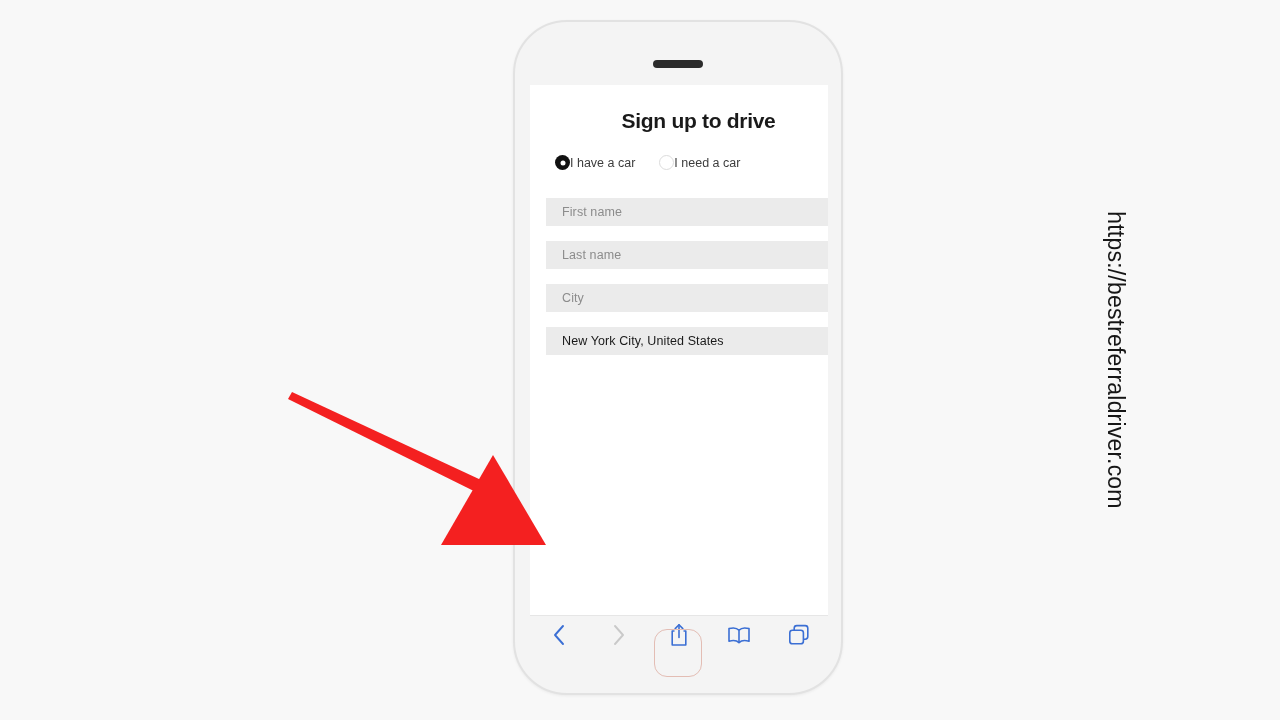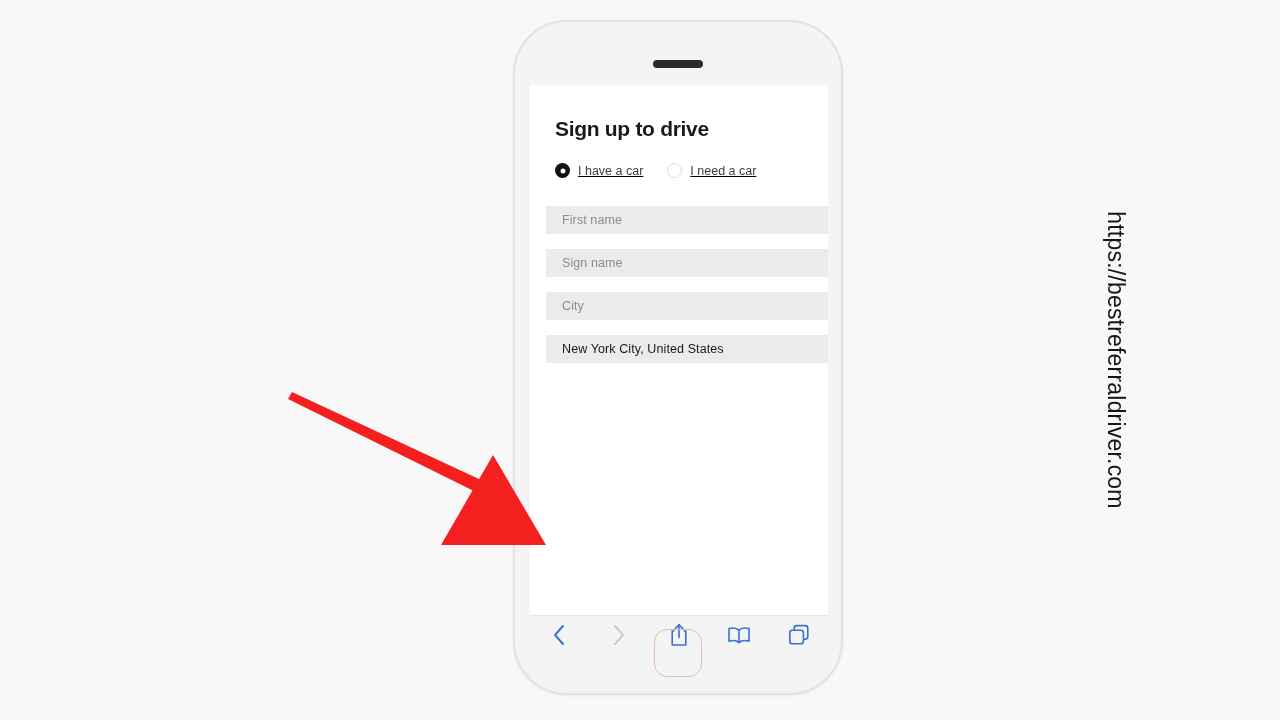--- a/index.html
+++ b/index.html
@@ -70,37 +70,36 @@
     width: 296px;
     background: #ffffff;
     padding: 22px 0 0 0;
   }
 
   #page-title {
     font-size: 21px;
     font-weight: 700;
     color: #1a1a1a;
     letter-spacing: -0.3px;
-    margin: 8px 0 22px 9px;
+    margin: 0 0 22px 9px;
+    text-align: center;
   }
 
   
   #car-option-group {
     display: flex;
     align-items: center;
     margin: 0 0 28px 9px;
     gap: 24px;
   }
 
   .radio-option {
     display: flex;
     align-items: center;
-    gap: 8px;
     cursor: pointer;
-    text-decoration: underline;
   }
 
   .radio-circle {
     width: 15px;
     height: 15px;
     border-radius: 50%;
     flex: 0 0 auto;
     display: block;
     position: relative;
   }
@@ -245,21 +244,21 @@
 
       </div>
 
       <div id="signup-form">
 
         <div class="form-field">
           <span class="field-text">First name</span>
         </div>
 
         <div class="form-field">
-          <span class="field-text">Sign name</span>
+          <span class="field-text">Last name</span>
         </div>
 
         <div class="form-field">
           <span class="field-text">City</span>
         </div>
 
 
 
         <div class="form-field">
           <span class="field-text filled">New York City, United States</span>

